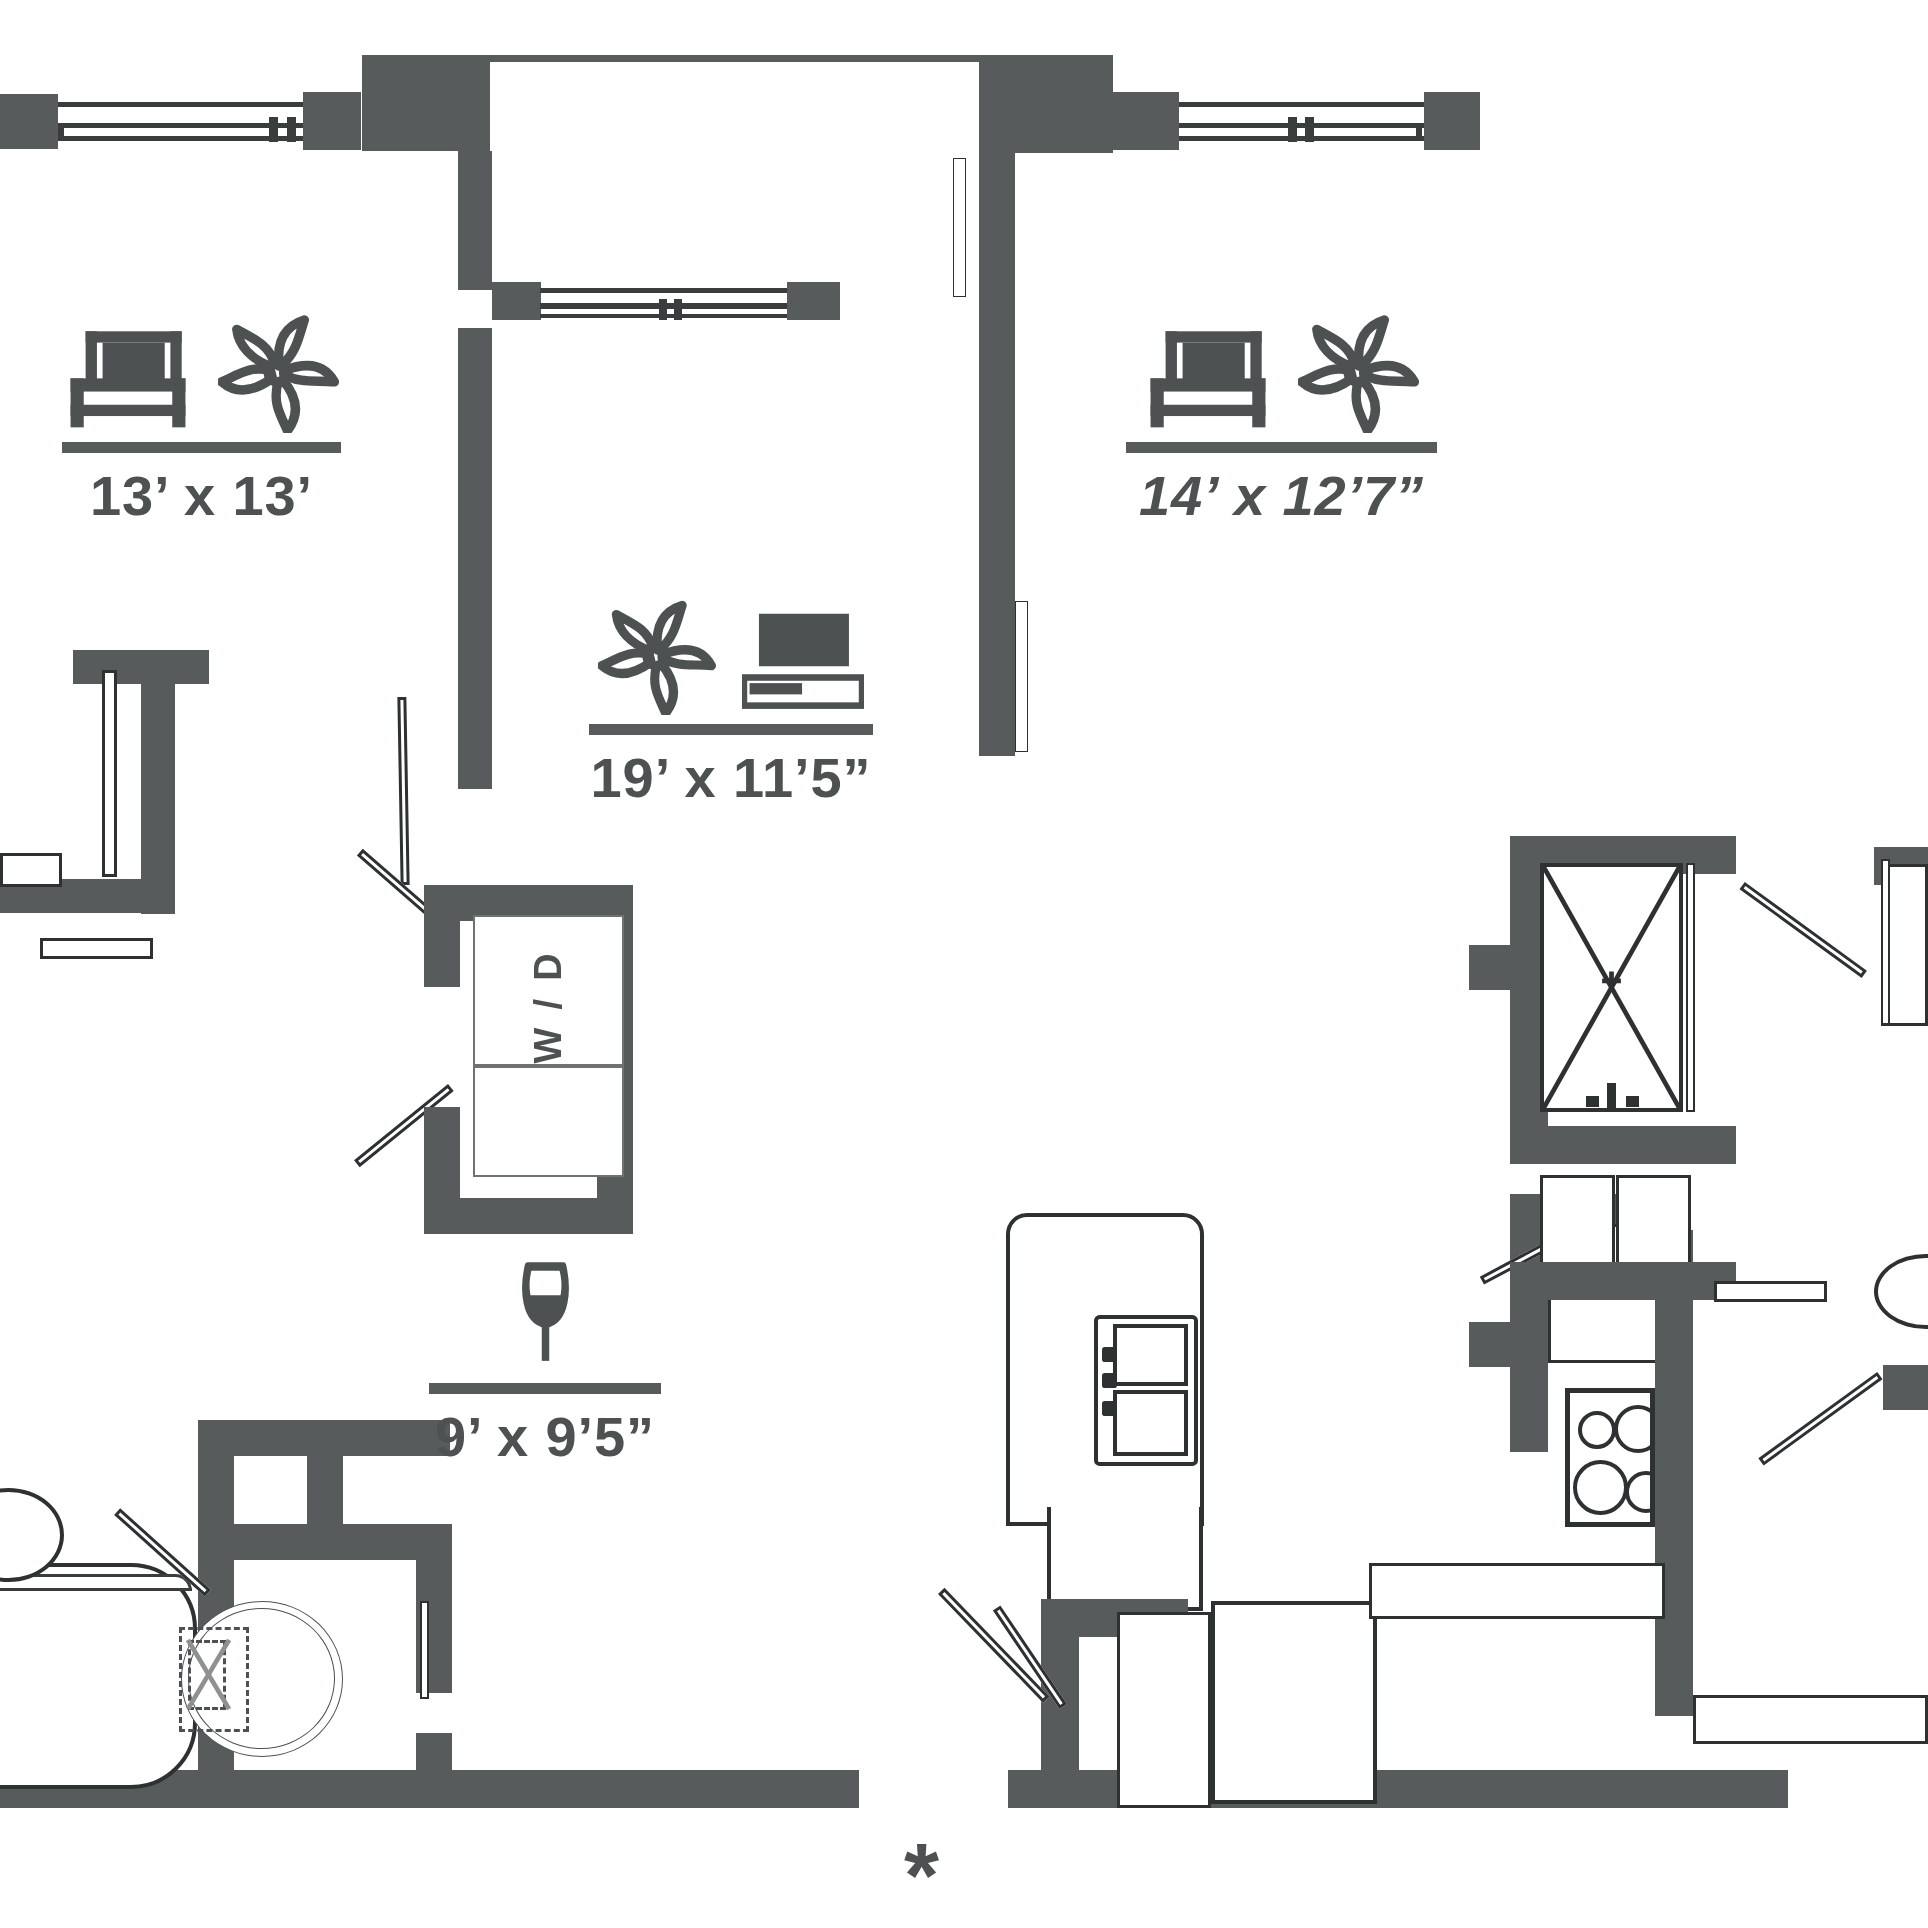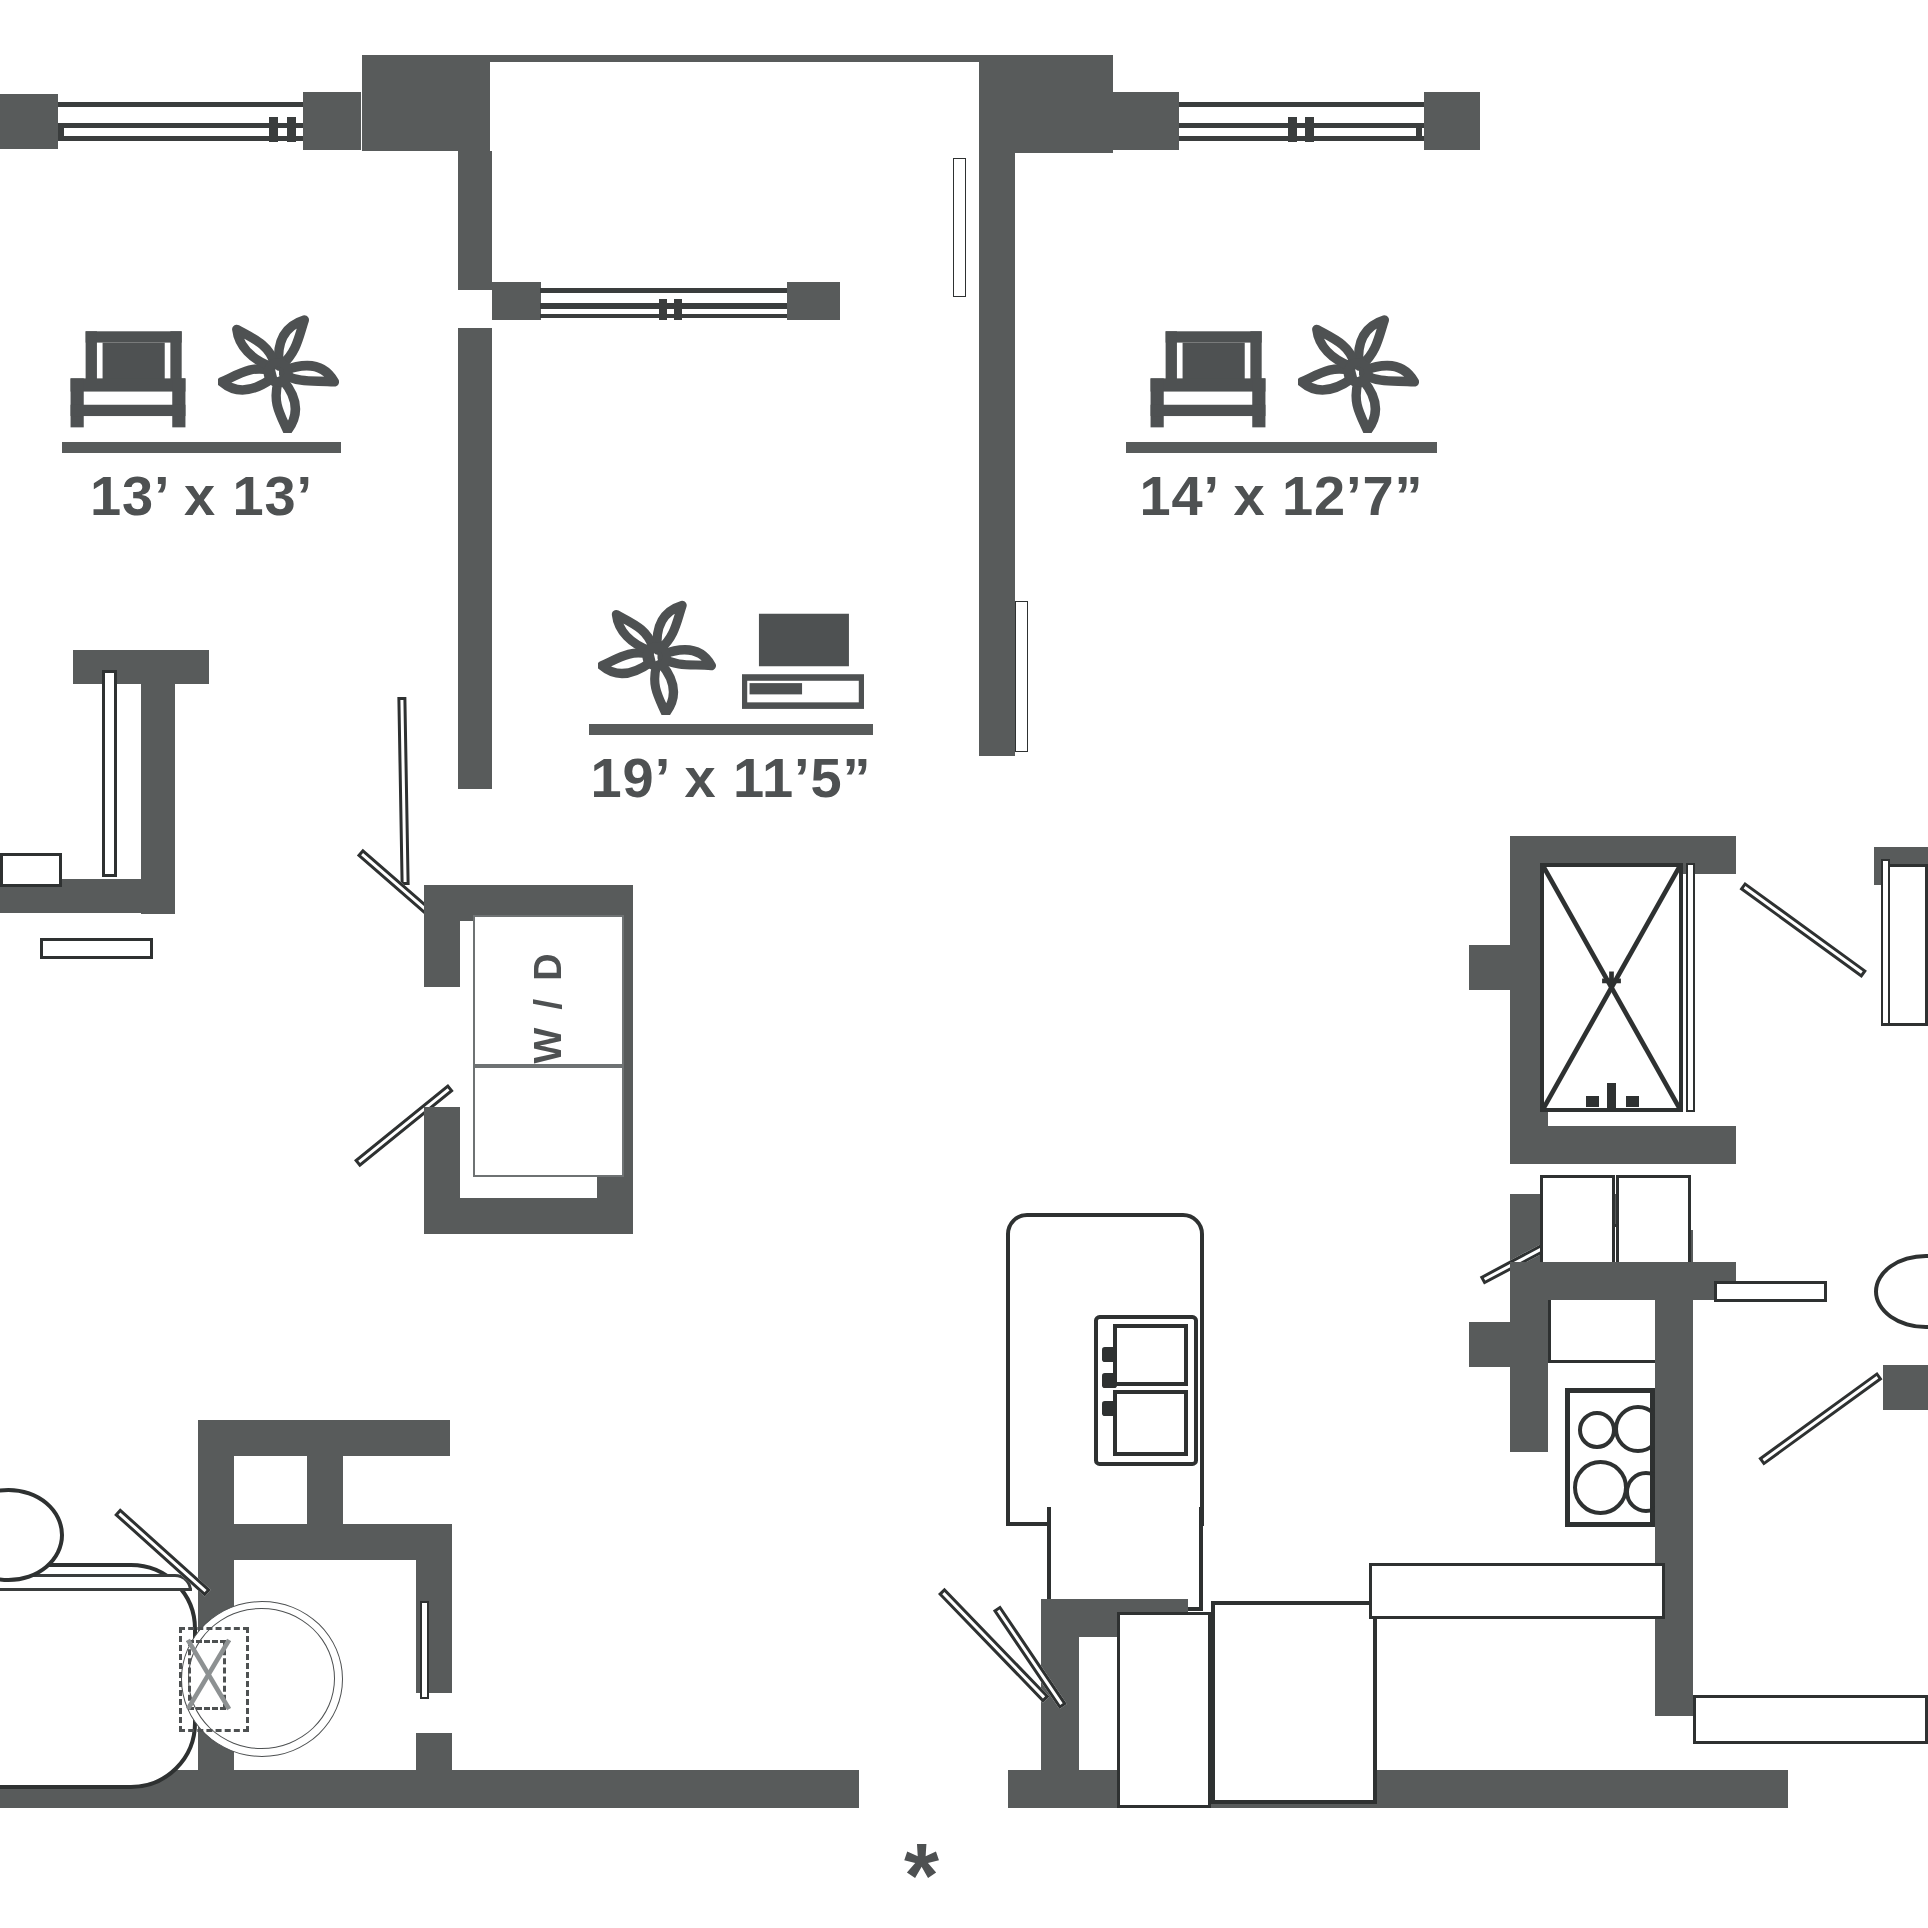--- a/index.html
+++ b/index.html
@@ -208,21 +208,21 @@
           <path d="M58 70 C 36 86, 18 86, 4 74 C 22 66, 36 56, 56 62 Z"></path>
           <path d="M57 58 C 36 50, 22 36, 20 18 C 38 28, 54 34, 60 54 Z"></path>
         </g>
         <circle cx="64" cy="64" r="11" fill="none" stroke="#4e5152" stroke-width="9"></circle>
       </svg>
     </div>
     <div class="rule"></div>
     <div class="dim">13’ x 13’</div>
   </div>
 
-  <div class="roomlbl" style="left:1126px;top:311px;width:311px;">
+  <div class="roomlbl" style="left:1126px;top:311px;width:311px;font-style:italic;">
     <div class="icons">
       <svg width="130" height="113" viewBox="0 0 138 120">
         <rect x="24" y="12" width="102" height="12" fill="#4e5152"></rect>
         <rect x="24" y="12" width="12" height="58" fill="#4e5152"></rect>
         <rect x="114" y="12" width="12" height="58" fill="#4e5152"></rect>
         <rect x="42" y="24" width="66" height="46" fill="#4e5152"></rect>
         <rect x="8" y="62" width="122" height="14" fill="#4e5152"></rect>
         <rect x="8" y="62" width="14" height="52" fill="#4e5152"></rect>
         <rect x="116" y="62" width="14" height="52" fill="#4e5152"></rect>
         <rect x="8" y="90" width="122" height="12" fill="#4e5152"></rect>
@@ -257,17 +257,28 @@
       <svg width="122" height="105" viewBox="0 0 130 112">
         <rect x="18" y="4" width="96" height="56" fill="#4e5152"></rect>
         <rect x="2" y="72" width="126" height="30" fill="none" stroke="#4e5152" stroke-width="7"></rect>
         <rect x="8" y="78" width="56" height="12" fill="#4e5152"></rect>
       </svg>
     </div>
     <div class="rule"></div>
     <div class="dim">19’ x 11’5”</div>
   </div>
 
+  <div class="roomlbl" style="left:429px;top:1252px;width:232px;">
+    <div class="icons">
+      <svg width="85" height="122" viewBox="0 0 90 130">
+        <path d="M26 14 L64 14 C 70 40, 68 74, 45 78 C 22 74, 20 40, 26 14 Z" fill="#4e5152" stroke="#4e5152" stroke-width="6" stroke-linejoin="round"></path>
+        <path d="M30 20 L60 20 C 63 32, 62 40, 61 46 L29 46 C 28 40, 27 32, 30 20 Z" fill="#ffffff"></path>
+        <rect x="41" y="76" width="8" height="40" fill="#4e5152"></rect>
+      </svg>
+    </div>
+    <div class="rule"></div>
+    <div class="dim">9’ x 9’5”</div>
+  </div>
 
   <div class="asterisk" style="left:904px;top:1831px;">*</div>
 
 </div>
 
 
 </body></html>

